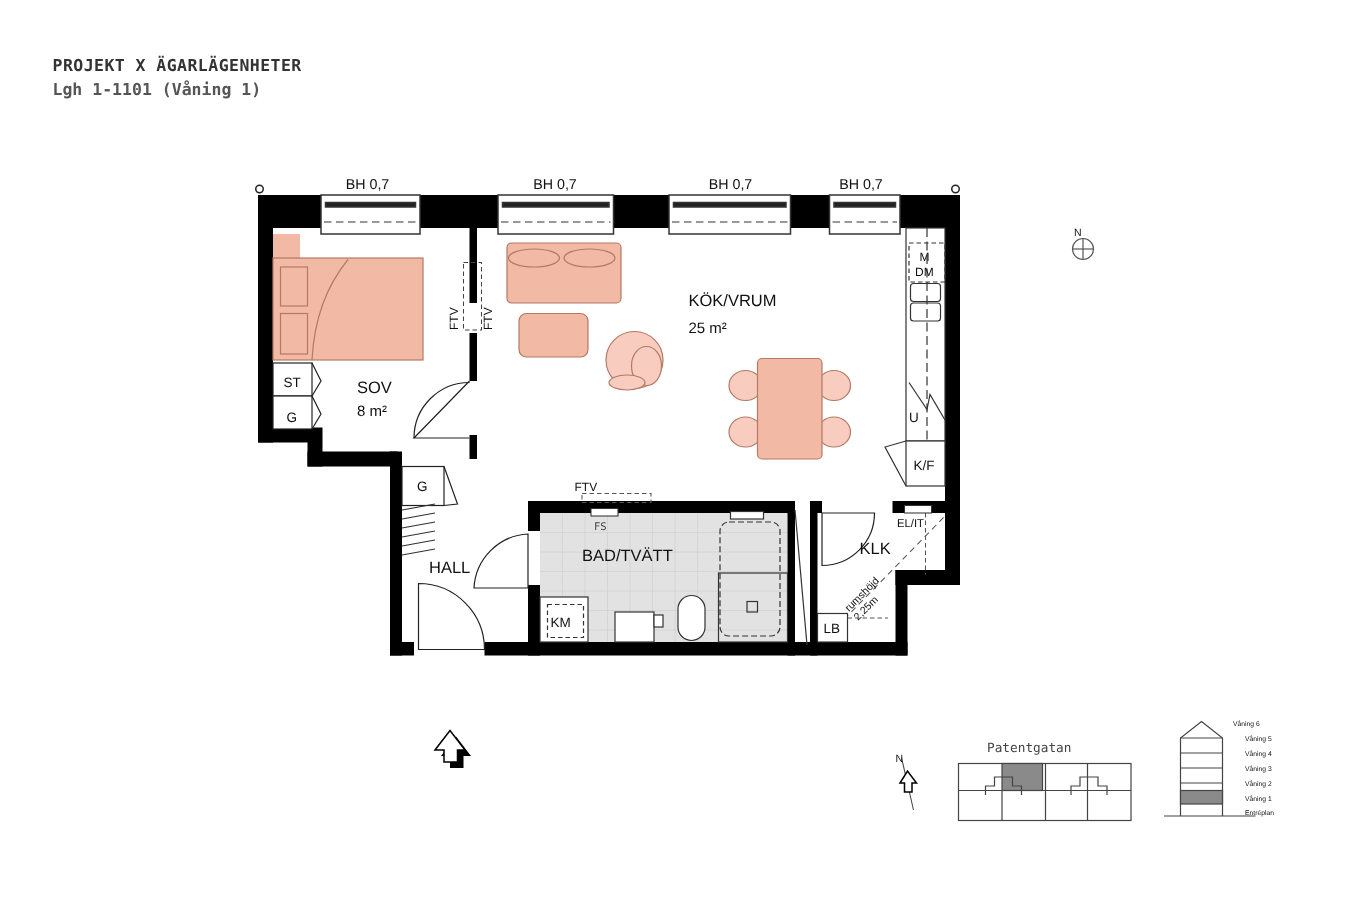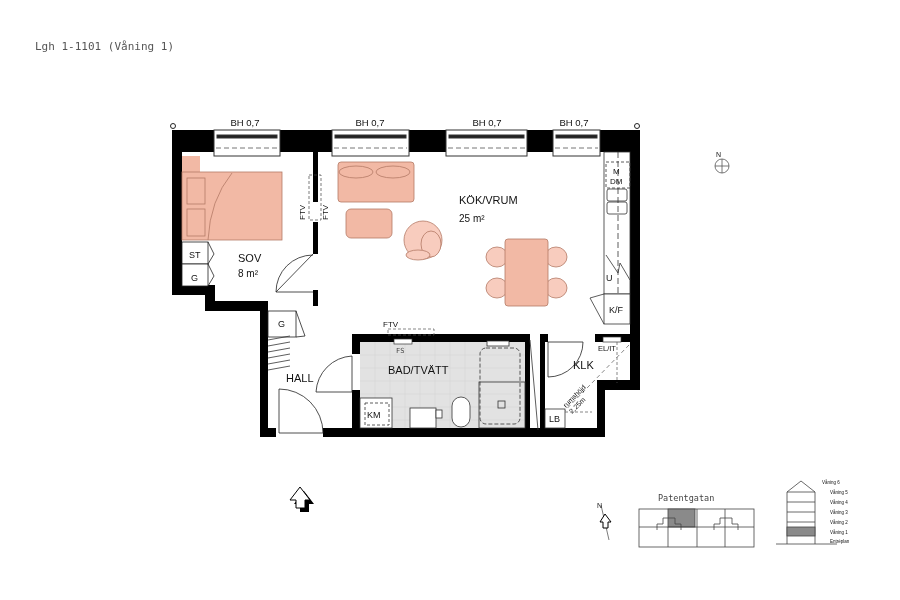--- a/index.html
+++ b/index.html
@@ -1,27 +1,28 @@
 <!DOCTYPE html>
 <html><head>
 <meta charset="utf-8">
 <style>
   html, body { margin: 0; padding: 0; background: #ffffff; }
   body { width: 900px; height: 600px; position: relative; overflow: hidden; font-family: "Liberation Sans", sans-serif; }
   .hdr { position: absolute; left: 35px; top: 37px; font-family: "DejaVu Sans Mono", monospace; color: #333; }
   .hdr .t1 { font-size: 11px; font-weight: bold; letter-spacing: 0.3px; }
-  .hdr .t2 { font-size: 11px; color: #555; margin-top: 3px; }
+  .hdr .t2 { font-size: 11px; color: #555; margin-top: 3px; font-weight: bold; }
   svg { position: absolute; left: 0; top: 0; }
   .lbl { font-family: "Liberation Sans", sans-serif; fill: #111; }
   .mono { font-family: "DejaVu Sans Mono", monospace; fill: #444; }
 </style>
 </head>
 <body>
 
 <div class="hdr">
+  <div class="t1">PROJEKT X ÄGARLÄGENHETER</div>
   <div class="t2">Lgh 1-1101 (Våning 1)</div>
 </div>
 
 <svg width="900" height="600" viewBox="0 0 900 600">
 
   <circle cx="173" cy="126" r="2.5" fill="none" stroke="#222" stroke-width="1"></circle>
   <circle cx="637" cy="126" r="2.5" fill="none" stroke="#222" stroke-width="1"></circle>
 
   <text class="lbl" x="245" y="126" font-size="9.5" text-anchor="middle">BH 0,7</text>
   <text class="lbl" x="370" y="126" font-size="9.5" text-anchor="middle">BH 0,7</text>

